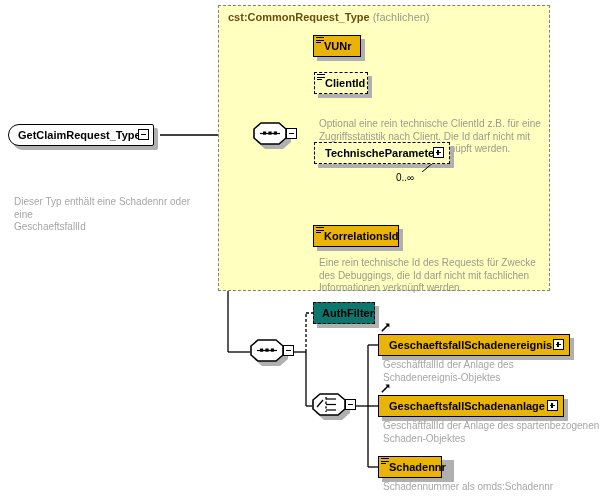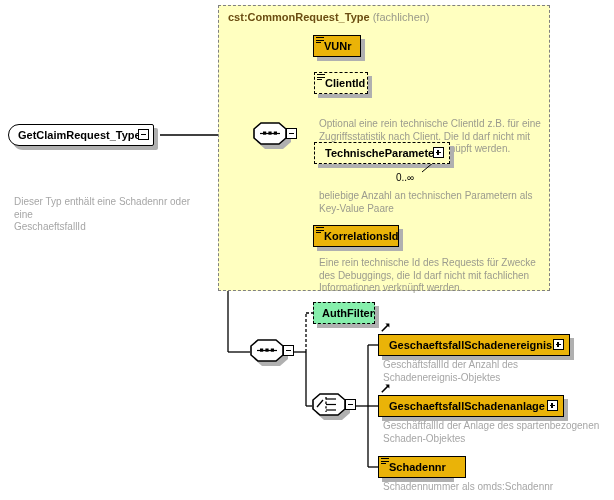--- a/index.html
+++ b/index.html
@@ -295,22 +295,20 @@
     <div class="shadow" style="width:136px; height:22px;"></div>
     <div class="node optional" style="width:136px; background:#ffffc0;">
       <span>TechnischeParameter</span>
     </div>
     <div class="pmbox plus" style="left:119px; top:5px;"></div>
   </div>
   <svg style="position:absolute; left:420px; top:160px; width:24px; height:14px;" viewBox="0 0 24 14">
     <path d="M2,12 L14,2" stroke="#000" stroke-width="1" fill="none"></path>
   </svg>
   <div class="card" style="left:396px; top:172px;">0..∞</div>
-  <div class="desc" style="left:319px; top:190px; width:240px;">beliebige Anzahl an technischen Parametern als
-Key-Value Paare</div>
 
   <div class="nodewrap" style="left:313px; top:225px;">
     <div class="shadow" style="width:86px; height:22px;"></div>
     <div class="node" style="width:86px;">
       <span>KorrelationsId</span>
     </div>
     <div class="el-icon">
         <i></i>
         <i></i>
         <i></i>
@@ -327,21 +325,21 @@
       <line x1="7" y1="11.5" x2="27" y2="11.5" stroke="#000" stroke-width="1.2"></line>
       <rect x="10" y="9.5" width="3.2" height="3.2" fill="#000"></rect>
       <rect x="15.4" y="9.5" width="3.2" height="3.2" fill="#000"></rect>
       <rect x="20.8" y="9.5" width="3.2" height="3.2" fill="#000"></rect>
     </svg>
     <div class="pmbox minus" style="left:33px; top:6px;"></div>
   </div>
 
   <div class="nodewrap" style="left:313px; top:302px;">
     <div class="shadow" style="width:62px; height:22px;"></div>
-    <div class="node optional" style="width:62px; padding-left:8px; background:#86efac;">
+    <div class="node optional" style="width:62px; padding-left:8px; background:#0f766e;">
       <span>AuthFilter</span>
     </div>
   </div>
 
   <div class="comp" style="left:312px; top:393px;">
     <div class="comp-shadow"></div>
     <svg class="comp-body" viewBox="0 0 34 23">
       <polygon points="8,1 26,1 33,7 33,16 26,22 8,22 1,16 1,7" fill="#ffffff" stroke="#000000" stroke-width="1.6"></polygon>
       <path d="M5,14 L11,7" stroke="#000" stroke-width="1.3" fill="none"></path>
       <line x1="14" y1="4" x2="14" y2="19" stroke="#000" stroke-width="1.3" stroke-dasharray="2.4,2.2"></line>
@@ -356,40 +354,40 @@
     <div class="shadow" style="width:192px; height:22px;"></div>
     <div class="node" style="width:192px;">
       <span>GeschaeftsfallSchadenereignis</span>
     </div>
     <svg class="ref-icon" viewBox="0 0 9 9">
       <path d="M0.8,8.2 L7.4,1.6" stroke="#000" stroke-width="1.5" fill="none"></path>
       <polygon points="8.4,0.6 8.4,4.6 4.4,0.6" fill="#000"></polygon>
     </svg>
     <div class="pmbox plus" style="left:175px; top:5px;"></div>
   </div>
-  <div class="desc onwhite" style="left:383px; top:359px; width:230px;">GeschäftsfallId der Anzahl des
+  <div class="desc onwhite" style="left:383px; top:359px; width:230px;">GeschäftfallId der Anlage des
 Schadenereignis-Objektes</div>
 
   <div class="nodewrap" style="left:378px; top:395px;">
     <div class="shadow" style="width:186px; height:22px;"></div>
     <div class="node" style="width:186px;">
       <span>GeschaeftsfallSchadenanlage</span>
     </div>
     <svg class="ref-icon" viewBox="0 0 9 9">
       <path d="M0.8,8.2 L7.4,1.6" stroke="#000" stroke-width="1.5" fill="none"></path>
       <polygon points="8.4,0.6 8.4,4.6 4.4,0.6" fill="#000"></polygon>
     </svg>
     <div class="pmbox plus" style="left:169px; top:5px;"></div>
   </div>
   <div class="desc onwhite" style="left:383px; top:420px; width:235px;">GeschäftfallId der Anlage des spartenbezogenen
 Schaden-Objektes</div>
 
   <div class="nodewrap" style="left:378px; top:456px;">
     <div class="shadow" style="width:72px; height:22px;"></div>
-    <div class="node" style="width:88px;">
+    <div class="node" style="width:64px;">
       <span>Schadennr</span>
     </div>
     <div class="el-icon">
         <i></i>
         <i></i>
         <i></i>
       </div>
   </div>
   <div class="desc onwhite" style="left:383px; top:481px; width:235px;">Schadennummer als omds:Schadennr</div>
 

